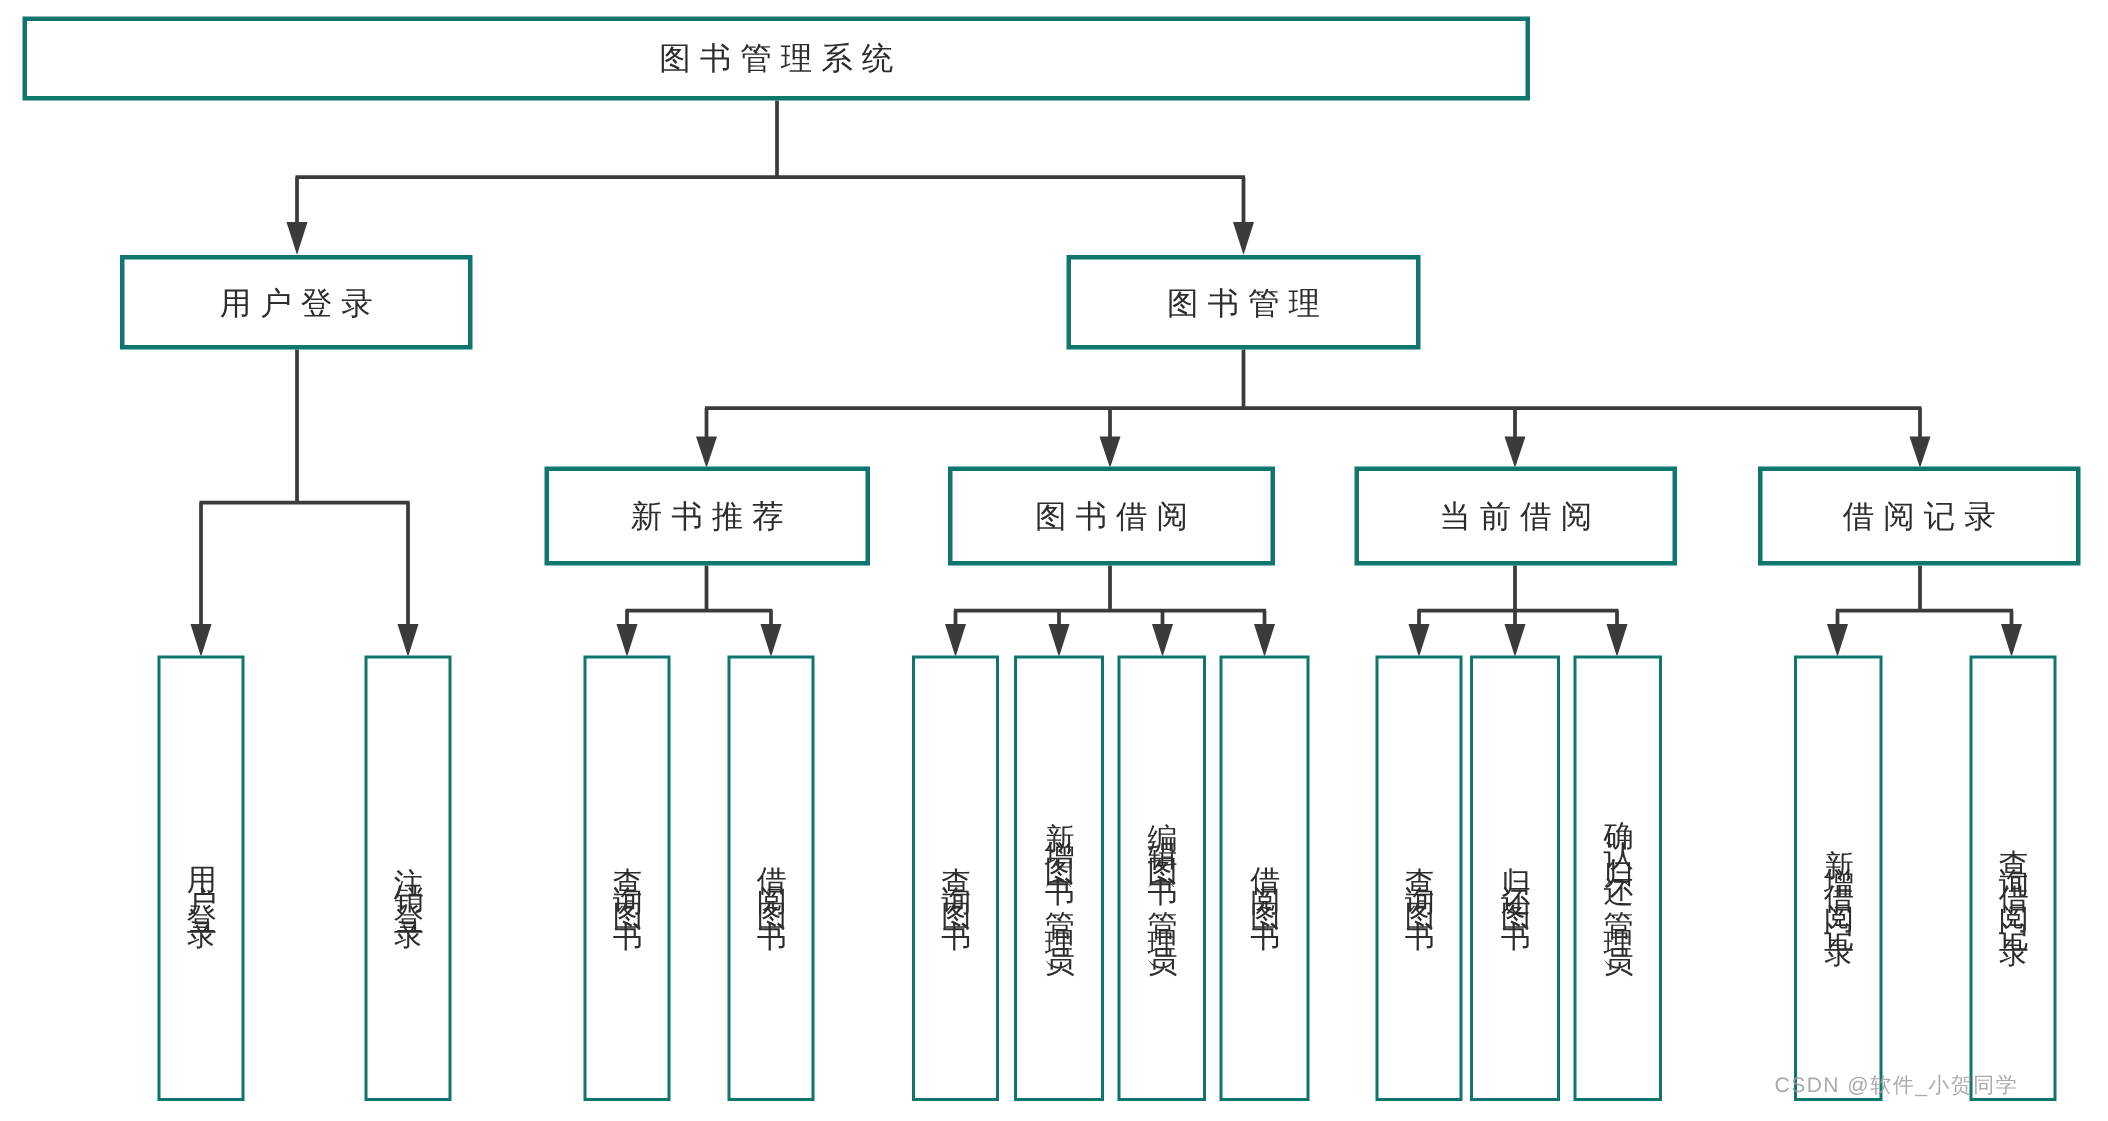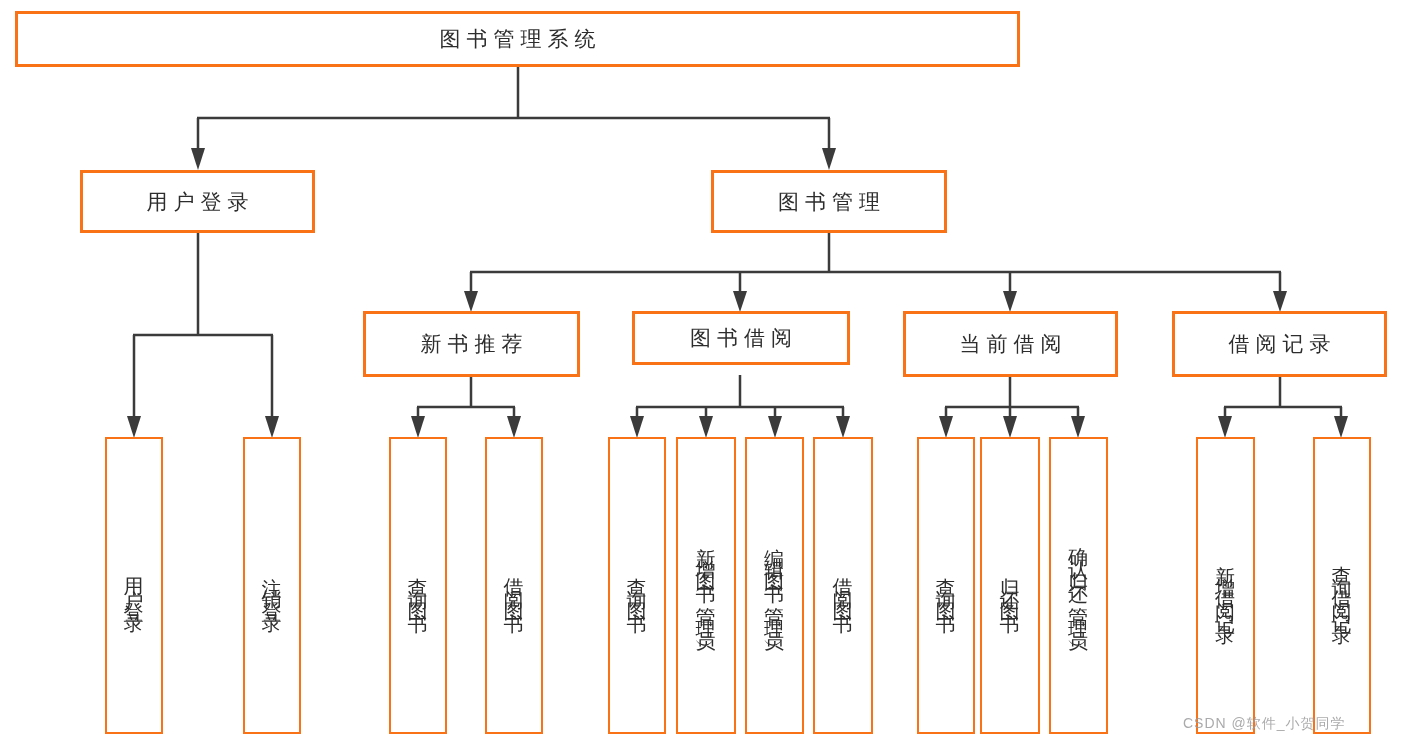--- a/index.html
+++ b/index.html
@@ -9,21 +9,21 @@
     height: 747px;
     background: #ffffff;
     overflow: hidden;
     font-family: "Liberation Sans", sans-serif;
   }
   #connectors { position: absolute; left: 0; top: 0; }
   .box {
     position: absolute;
     box-sizing: border-box;
     background: #ffffff;
-    border: 3px solid #f97316;
+    border: 3px solid #0f766e;
     display: flex;
     align-items: center;
     justify-content: center;
   }
   .leaf { border-width: 2.5px; }
   .hl {
     font-size: 21px;
     color: #2d2d2d;
     letter-spacing: 6px;
     text-indent: 6px; 
@@ -104,21 +104,21 @@
   <div class="box" style="left:80px; top:170px; width:235px; height:63px;">
     <span class="hl">用户登录</span>
   </div>
   <div class="box" style="left:363px; top:311px; width:217px; height:66px;">
     <span class="hl">新书推荐</span>
   </div>
 
   <div class="box" style="left:711px; top:170px; width:236px; height:63px;">
     <span class="hl">图书管理</span>
   </div>
-  <div class="box" style="left:632px; top:311px; width:218px; height:54px;">
+  <div class="box" style="left:632px; top:311px; width:218px; height:66px;">
     <span class="hl">图书借阅</span>
   </div>
   <div class="box" style="left:903px; top:311px; width:215px; height:66px;">
     <span class="hl">当前借阅</span>
   </div>
   <div class="box" style="left:1172px; top:311px; width:215px; height:66px;">
     <span class="hl">借阅记录</span>
   </div>
 
   <div class="box leaf" style="left:105px; top:437px; width:58px; height:297px;">

